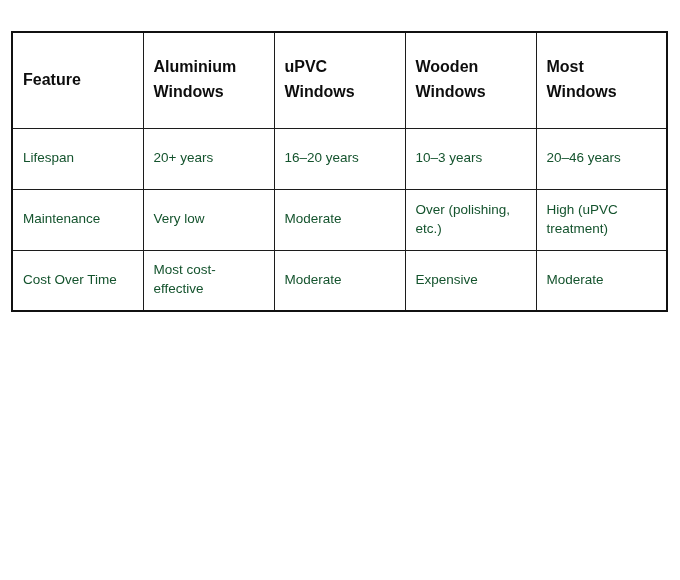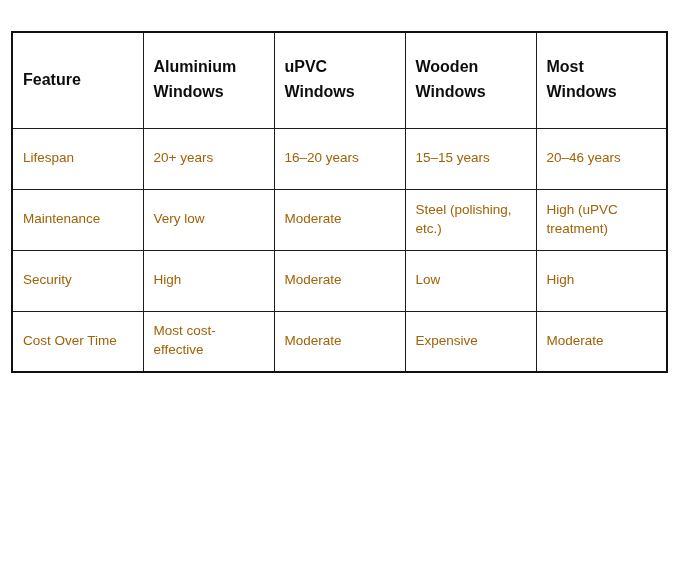--- a/index.html
+++ b/index.html
@@ -44,21 +44,21 @@
   }
   table.compare th {
     font-size: 16px;
     font-weight: 700;
     color: #0d0d0d;
     line-height: 1.55;
   }
   table.compare td {
     font-size: 13.5px;
     font-weight: 400;
-    color: #a16207;
+    color: #14532d;
     line-height: 1.4;
   }
 </style>
 </head>
 <body>
 
 <div class="page">
   <table class="compare">
     <thead>
       <tr>
@@ -67,36 +67,29 @@
         <th>uPVC Windows</th>
         <th>Wooden Windows</th>
         <th>Most Windows</th>
       </tr>
     </thead>
     <tbody>
       <tr>
         <td>Lifespan</td>
         <td>20+ years</td>
         <td>16–20 years</td>
-        <td>15–15 years</td>
+        <td>10–3 years</td>
         <td>20–46 years</td>
       </tr>
       <tr>
         <td>Maintenance</td>
         <td>Very low</td>
         <td>Moderate</td>
-        <td>Steel (polishing, etc.)</td>
+        <td>Over (polishing, etc.)</td>
         <td>High (uPVC treatment)</td>
-      </tr>
-      <tr>
-        <td>Security</td>
-        <td>High</td>
-        <td>Moderate</td>
-        <td>Low</td>
-        <td>High</td>
       </tr>
       <tr>
         <td>Cost Over Time</td>
         <td>Most cost-effective</td>
         <td>Moderate</td>
         <td>Expensive</td>
         <td>Moderate</td>
       </tr>
     </tbody>
   </table>

